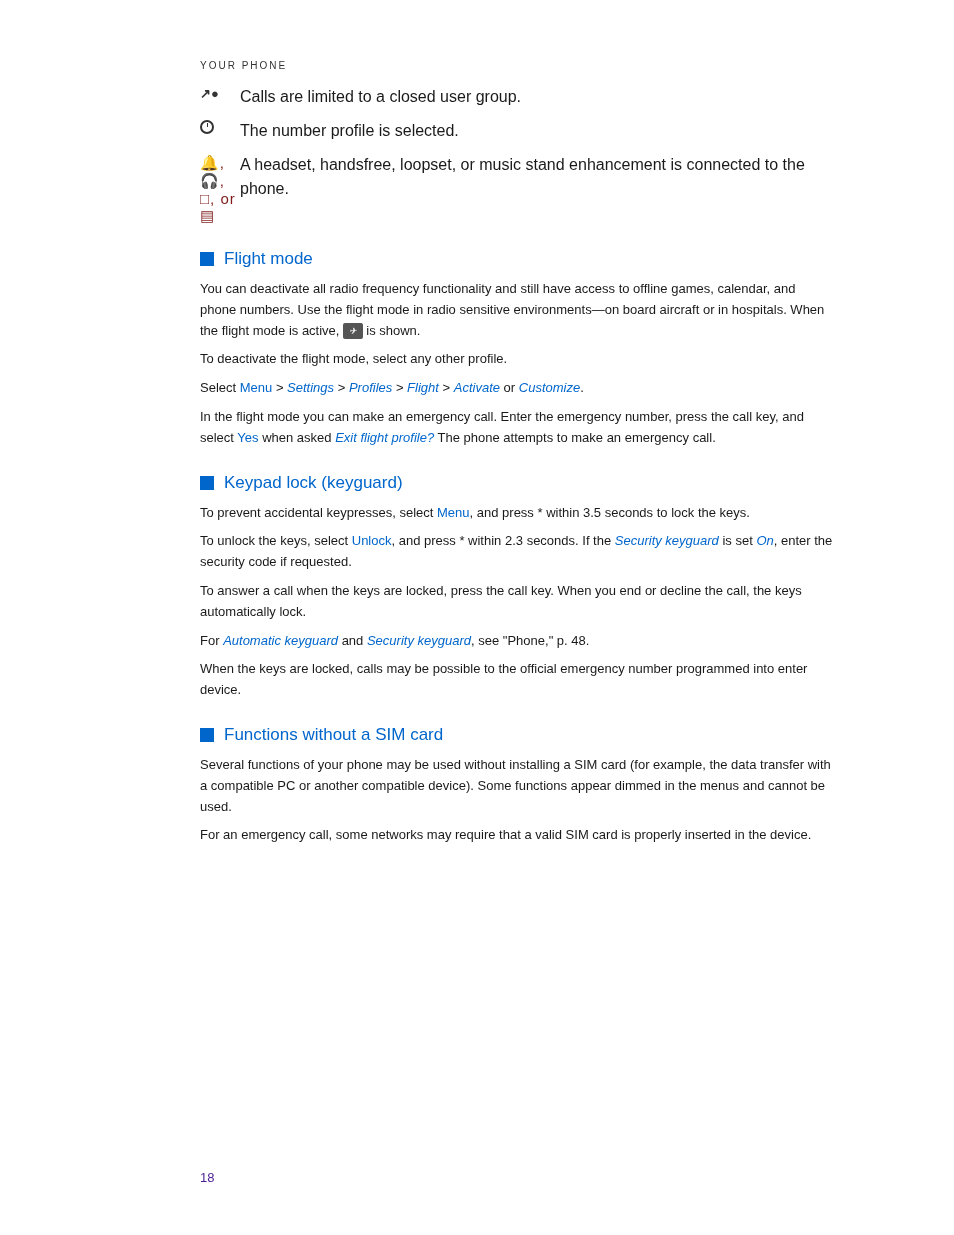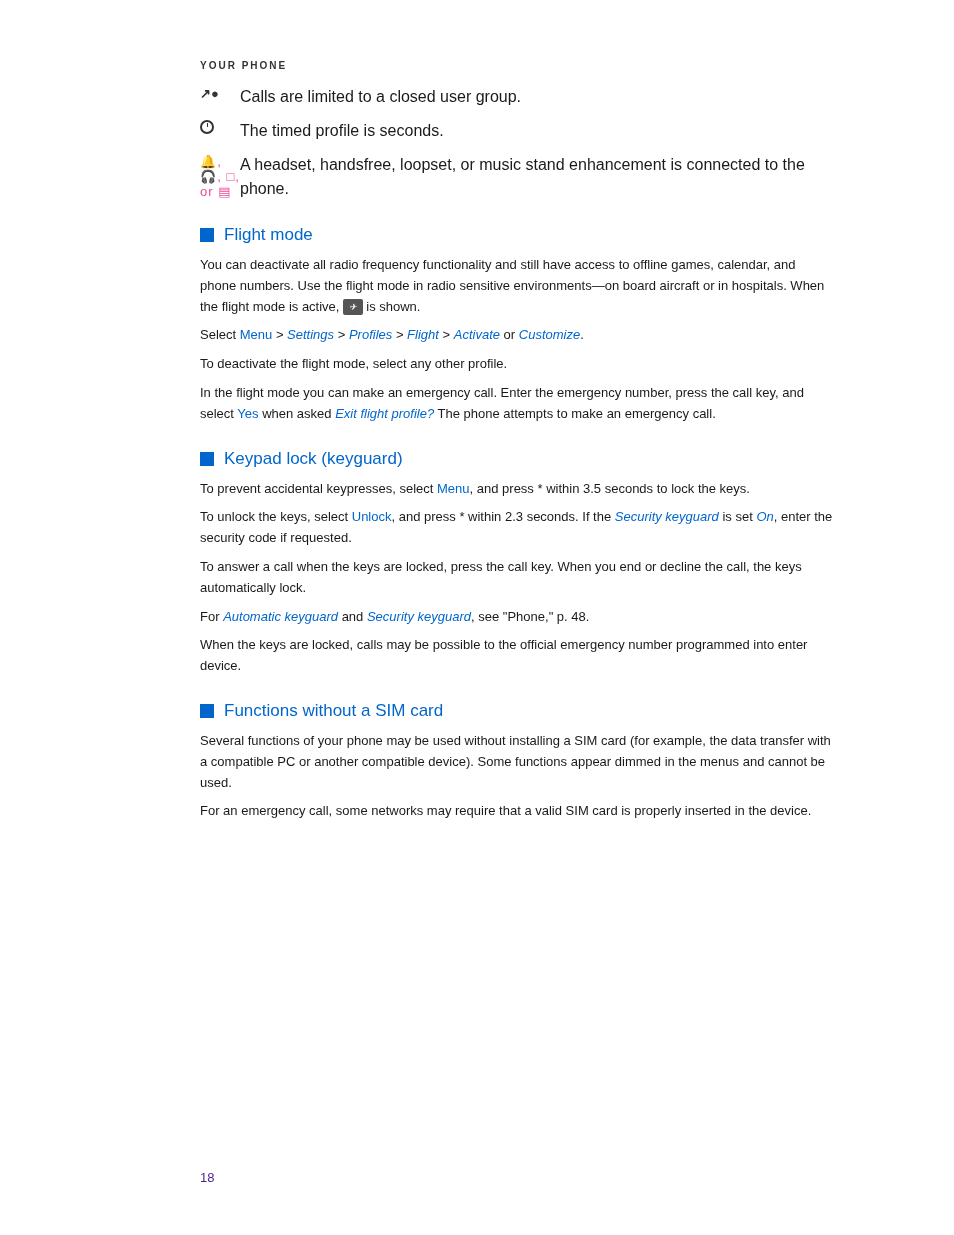--- a/index.html
+++ b/index.html
@@ -22,21 +22,21 @@
       min-height: 1235px;
       background: #ffffff;
       padding: 60px 120px 60px 200px;
       position: relative;
     }
 
     .section-label {
       font-size: 10px;
       letter-spacing: 2px;
       color: #333;
-      font-weight: bold;
+      font-weight: normal;
       text-transform: uppercase;
       margin-bottom: 14px;
     }
 
     .icon-row {
       display: flex;
       align-items: flex-start;
       margin-bottom: 10px;
     }
 
@@ -133,22 +133,22 @@
       background: #333;
     }
 
     .call-limited-icon {
       font-size: 13px;
       font-weight: bold;
       color: #333;
     }
 
     .headset-icons {
-      font-size: 13px;
-      color: #ec4899;
+      font-size: 15px;
+      color: #7f1d1d;
       letter-spacing: 1px;
     }
   </style>
 </head>
 <body>
 
 <div class="page">
 
   <div class="section-label">Your phone</div>
 
@@ -156,46 +156,46 @@
     <div class="icon-cell">
       <span class="call-limited-icon">↗●</span>
     </div>
     <span class="icon-text">Calls are limited to a closed user group.</span>
   </div>
 
   <div class="icon-row">
     <div class="icon-cell">
       <span class="timed-icon"></span>
     </div>
-    <span class="icon-text">The timed profile is seconds.</span>
+    <span class="icon-text">The number profile is selected.</span>
   </div>
 
   <div class="icon-row">
     <div class="icon-cell">
       <span class="headset-icons">🔔, 🎧, □, or ▤</span>
     </div>
     <span class="icon-text">A headset, handsfree, loopset, or music stand enhancement is connected to the phone.</span>
   </div>
 
   <div class="section-heading">
     <div class="blue-square"></div>
     <span class="heading-text">Flight mode</span>
   </div>
 
   <p class="body-text">
     <span>You can deactivate all radio frequency functionality and still have access to offline games, calendar, and phone numbers. Use the flight mode in radio sensitive environments—on board aircraft or in hospitals. When the flight mode is active,</span>
     <span class="flight-icon">✈</span>
     <span>is shown.</span>
   </p>
 
+  <p class="body-text">To deactivate the flight mode, select any other profile.</p>
+
   <p class="body-text">
     <span>Select </span><a class="link">Menu</a><span> &gt; </span><span class="italic-link">Settings</span><span> &gt; </span><span class="italic-link">Profiles</span><span> &gt; </span><span class="italic-link">Flight</span><span> &gt; </span><span class="italic-link">Activate</span><span> or </span><span class="italic-link">Customize</span><span>.</span>
   </p>
-
-  <p class="body-text">To deactivate the flight mode, select any other profile.</p>
 
   <p class="body-text">
     <span>In the flight mode you can make an emergency call. Enter the emergency number, press the call key, and select </span><a class="link">Yes</a><span> when asked </span><span class="italic-link">Exit flight profile?</span><span> The phone attempts to make an emergency call.</span>
   </p>
 
   <div class="section-heading">
     <div class="blue-square"></div>
     <span class="heading-text">Keypad lock (keyguard)</span>
   </div>
 

